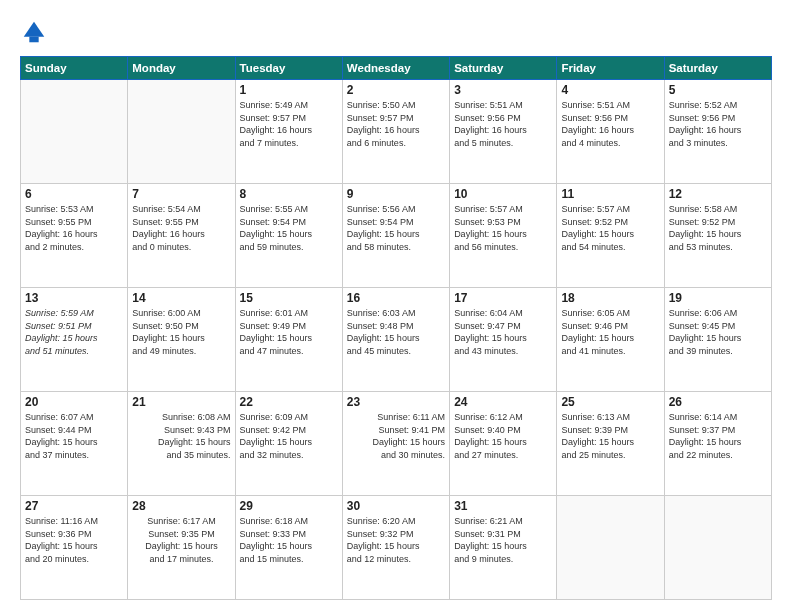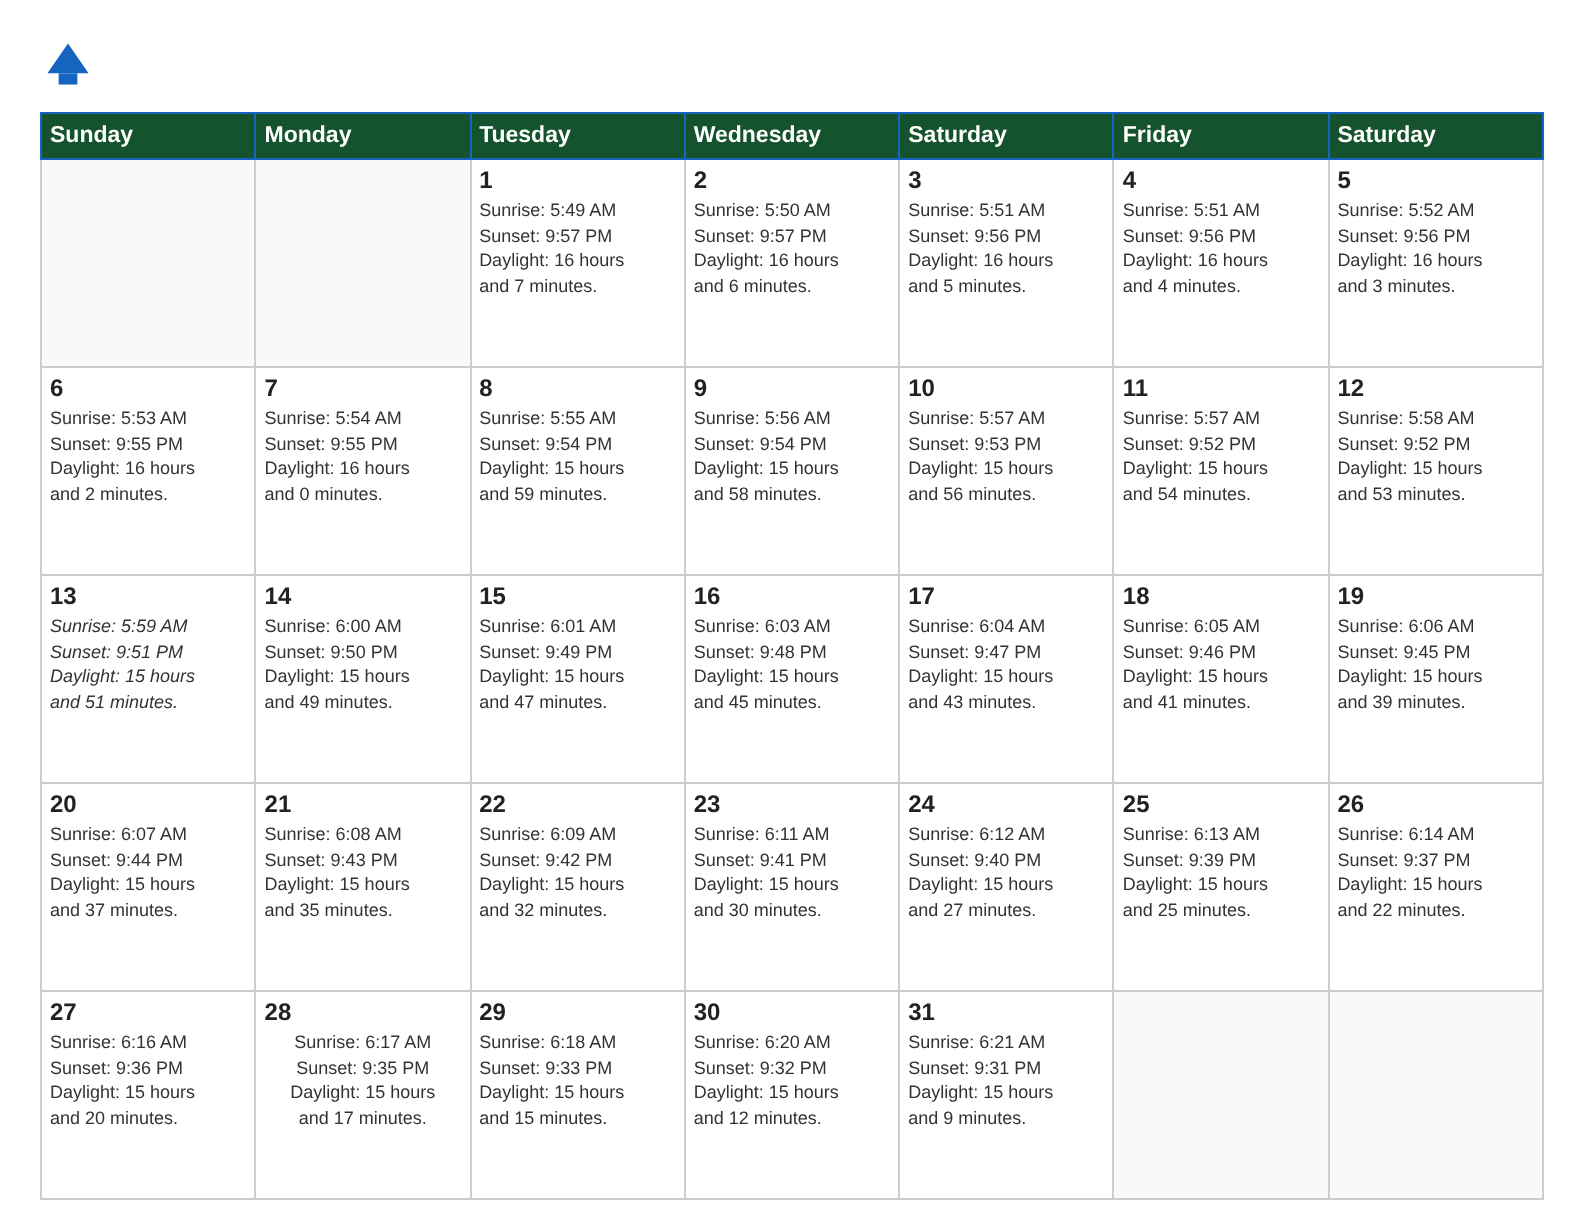--- a/index.html
+++ b/index.html
@@ -61,21 +61,21 @@
       color: #444;
     }
     .calendar {
       flex: 1;
       border: 1px solid #ccc;
       border-collapse: collapse;
       width: 100%;
       table-layout: fixed;
     }
     .calendar th {
-      background: #14532d;
+      background: #0f766e;
       color: #fff;
       font-size: 11.5px;
       font-weight: bold;
       padding: 5px 4px;
       border: 1px solid #1565c0;
       text-align: left;
     }
     .calendar td {
       border: 1px solid #ccc;
       vertical-align: top;
@@ -279,35 +279,35 @@
         <tr>
           <td>
             <span class="day-num">20</span>
             <div class="day-info" style="white-space: pre-line;">Sunrise: 6:07 AM
 Sunset: 9:44 PM
 Daylight: 15 hours
 and 37 minutes.</div>
           </td>
           <td>
             <span class="day-num">21</span>
-            <div class="day-info" style="white-space: pre-line;">Sunrise: 6:08 AM
+            <div class="day-info" style="white-space: pre-line; text-align: right;">Sunrise: 6:08 AM
 Sunset: 9:43 PM
 Daylight: 15 hours
 and 35 minutes.</div>
           </td>
           <td>
             <span class="day-num">22</span>
             <div class="day-info" style="white-space: pre-line;">Sunrise: 6:09 AM
 Sunset: 9:42 PM
 Daylight: 15 hours
 and 32 minutes.</div>
           </td>
           <td>
             <span class="day-num">23</span>
-            <div class="day-info" style="white-space: pre-line;">Sunrise: 6:11 AM
+            <div class="day-info" style="white-space: pre-line; text-align: right;">Sunrise: 6:11 AM
 Sunset: 9:41 PM
 Daylight: 15 hours
 and 30 minutes.</div>
           </td>
           <td>
             <span class="day-num">24</span>
             <div class="day-info" style="white-space: pre-line;">Sunrise: 6:12 AM
 Sunset: 9:40 PM
 Daylight: 15 hours
 and 27 minutes.</div>
@@ -323,21 +323,21 @@
             <span class="day-num">26</span>
             <div class="day-info" style="white-space: pre-line;">Sunrise: 6:14 AM
 Sunset: 9:37 PM
 Daylight: 15 hours
 and 22 minutes.</div>
           </td>
         </tr>
         <tr>
           <td>
             <span class="day-num">27</span>
-            <div class="day-info" style="white-space: pre-line;">Sunrise: 6:16 AM
+            <div class="day-info" style="white-space: pre-line;">Sunrise: 11:16 AM
 Sunset: 9:36 PM
 Daylight: 15 hours
 and 20 minutes.</div>
           </td>
           <td>
             <span class="day-num">28</span>
             <div class="day-info" style="white-space: pre-line; text-align: center;">Sunrise: 6:17 AM
 Sunset: 9:35 PM
 Daylight: 15 hours
 and 17 minutes.</div>

